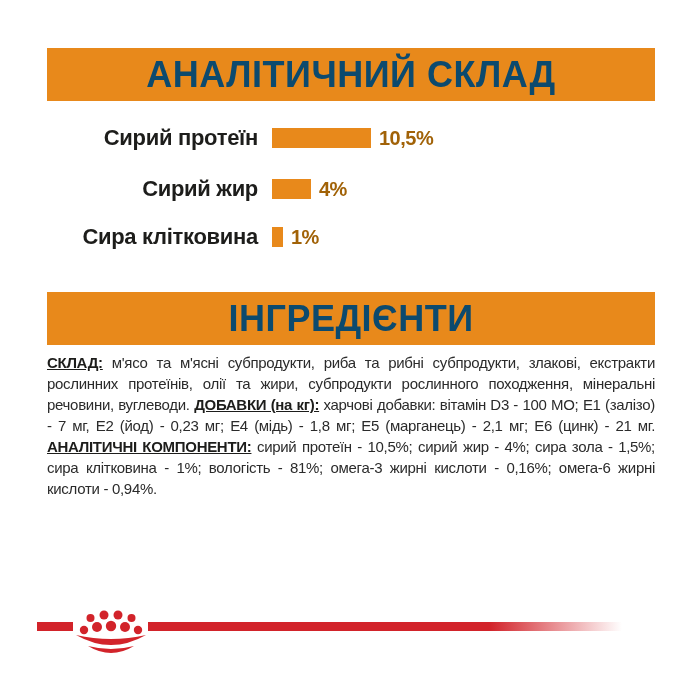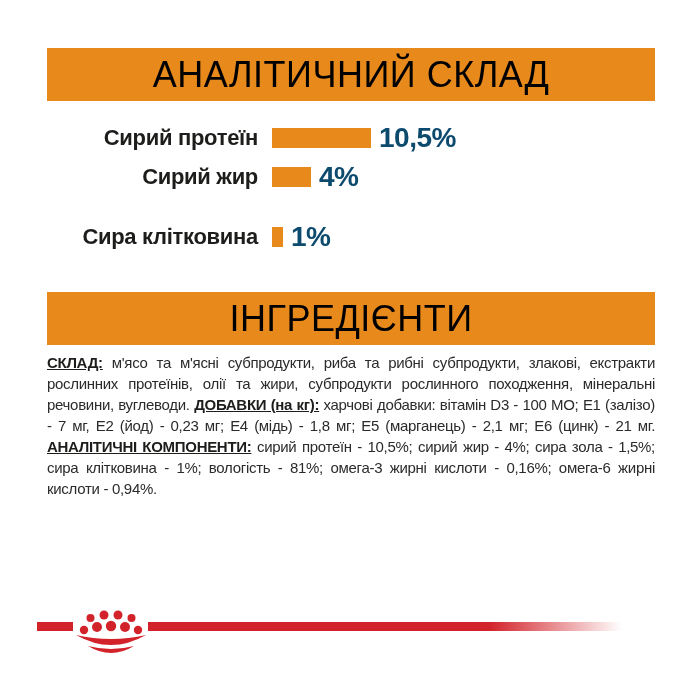--- a/index.html
+++ b/index.html
@@ -9,44 +9,44 @@
     background:#ffffff;
     font-family:"Liberation Sans", sans-serif;
     overflow:hidden;
   }
   .banner{
     position:absolute;left:47px;width:608px;height:53px;
     background:#E8891B;
     display:flex;align-items:center;justify-content:center;
   }
   .banner-title{
-    color:#000000;font-weight:normal;font-size:36px;letter-spacing:.5px;
+    color:#0c4a6e;font-weight:bold;font-size:36px;letter-spacing:.5px;
     line-height:1;white-space:nowrap;
   }
   #banner-analytical{top:48px;}
   #banner-ingredients{top:292px;}
 
   .chart{position:absolute;left:0;top:0;width:700px;}
   .chart-row{
     position:absolute;left:0;width:612px;height:30px;
     display:flex;align-items:center;
   }
   #row-protein{top:123px;}
-  #row-fat{top:162px;}
+  #row-fat{top:174px;}
   #row-fiber{top:199px;margin-top:23px;}
   .chart-label{
     width:258px;text-align:right;
     font-weight:bold;font-size:22px;color:#1D1D1B;
     letter-spacing:-0.3px;white-space:nowrap;
   }
   .bar{
     height:20px;margin-left:14px;background:#E8891B;flex:0 0 auto;
   }
   .chart-value{
-    margin-left:8px;font-weight:bold;font-size:28px;color:#0c4a6e;
+    margin-left:8px;font-weight:bold;font-size:20px;color:#a16207;
     white-space:nowrap;letter-spacing:-0.5px;
   }
 
   .ingredients{
     position:absolute;left:47px;top:352px;width:608px;margin:0;
     font-size:15px;line-height:21px;letter-spacing:-0.3px;
     color:#2B2B2B;text-align:justify;
   }
   .ingredients b{color:#1D1D1B;text-decoration:underline;}
 

